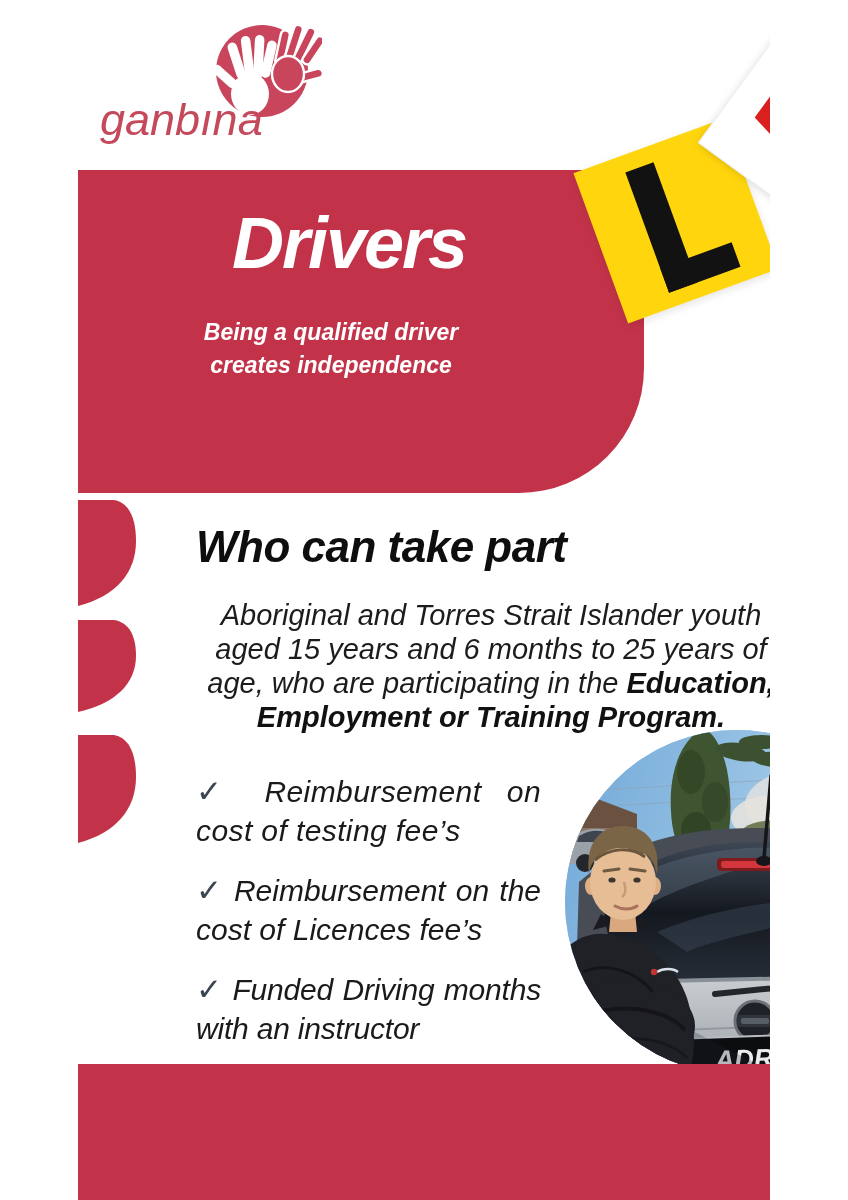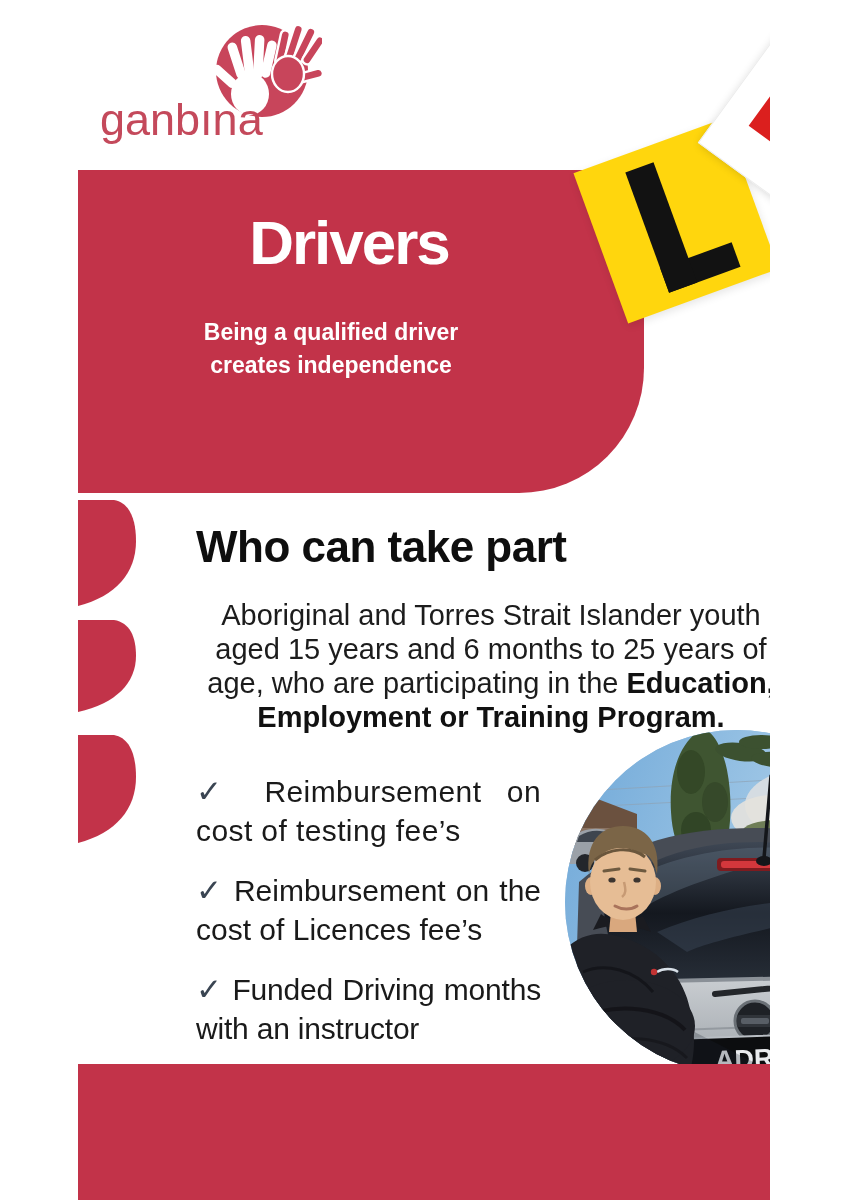--- a/index.html
+++ b/index.html
@@ -1,33 +1,34 @@
 <!DOCTYPE html>
 <html><head>
 <meta charset="utf-8">
 <style>
   html,body{margin:0;padding:0;background:#ffffff;}
   .page{
     position:relative;width:692px;height:1200px;margin:0 auto;
     background:#ffffff;overflow:hidden;
     font-family:"Liberation Sans",sans-serif;
+    font-style:italic;
   }
   
   .logo-mark{position:absolute;left:134px;top:18px;width:110px;height:108px;}
   .wordmark{
     position:absolute;left:22px;top:94px;width:200px;
     font-size:45px;color:#C4495B;letter-spacing:0px;font-weight:400;
   }
   
   .banner{
     position:absolute;left:0;top:170px;width:566px;height:323px;
     background:#C23349;border-radius:0 0 125px 0;
   }
   .banner-inner{position:absolute;left:0;top:0;width:506px;text-align:center;color:#fff;}
-  .title{margin-top:22px;font-size:62px;line-height:102px;font-weight:700;letter-spacing:-2px;padding-left:36px;}
+  .title{margin-top:22px;font-size:72px;line-height:102px;font-weight:700;letter-spacing:-2px;padding-left:36px;}
   .subtitle{margin-top:22px;font-size:23px;line-height:33px;font-weight:700;}
   
   .plate{position:absolute;display:flex;align-items:center;justify-content:center;}
   .plate-l{
     left:518px;top:141px;width:160px;height:160px;background:#FFD60D;
     transform:rotate(-20deg);z-index:4;box-shadow:0 3px 8px rgba(0,0,0,0.10);
   }
   .l-shape{width:46px;height:102px;border-left:30px solid #121212;border-bottom:26px solid #121212;margin-left:14px;margin-top:2px;}
   .plate-p{
     left:650px;top:50px;width:150px;height:150px;background:#ffffff;

